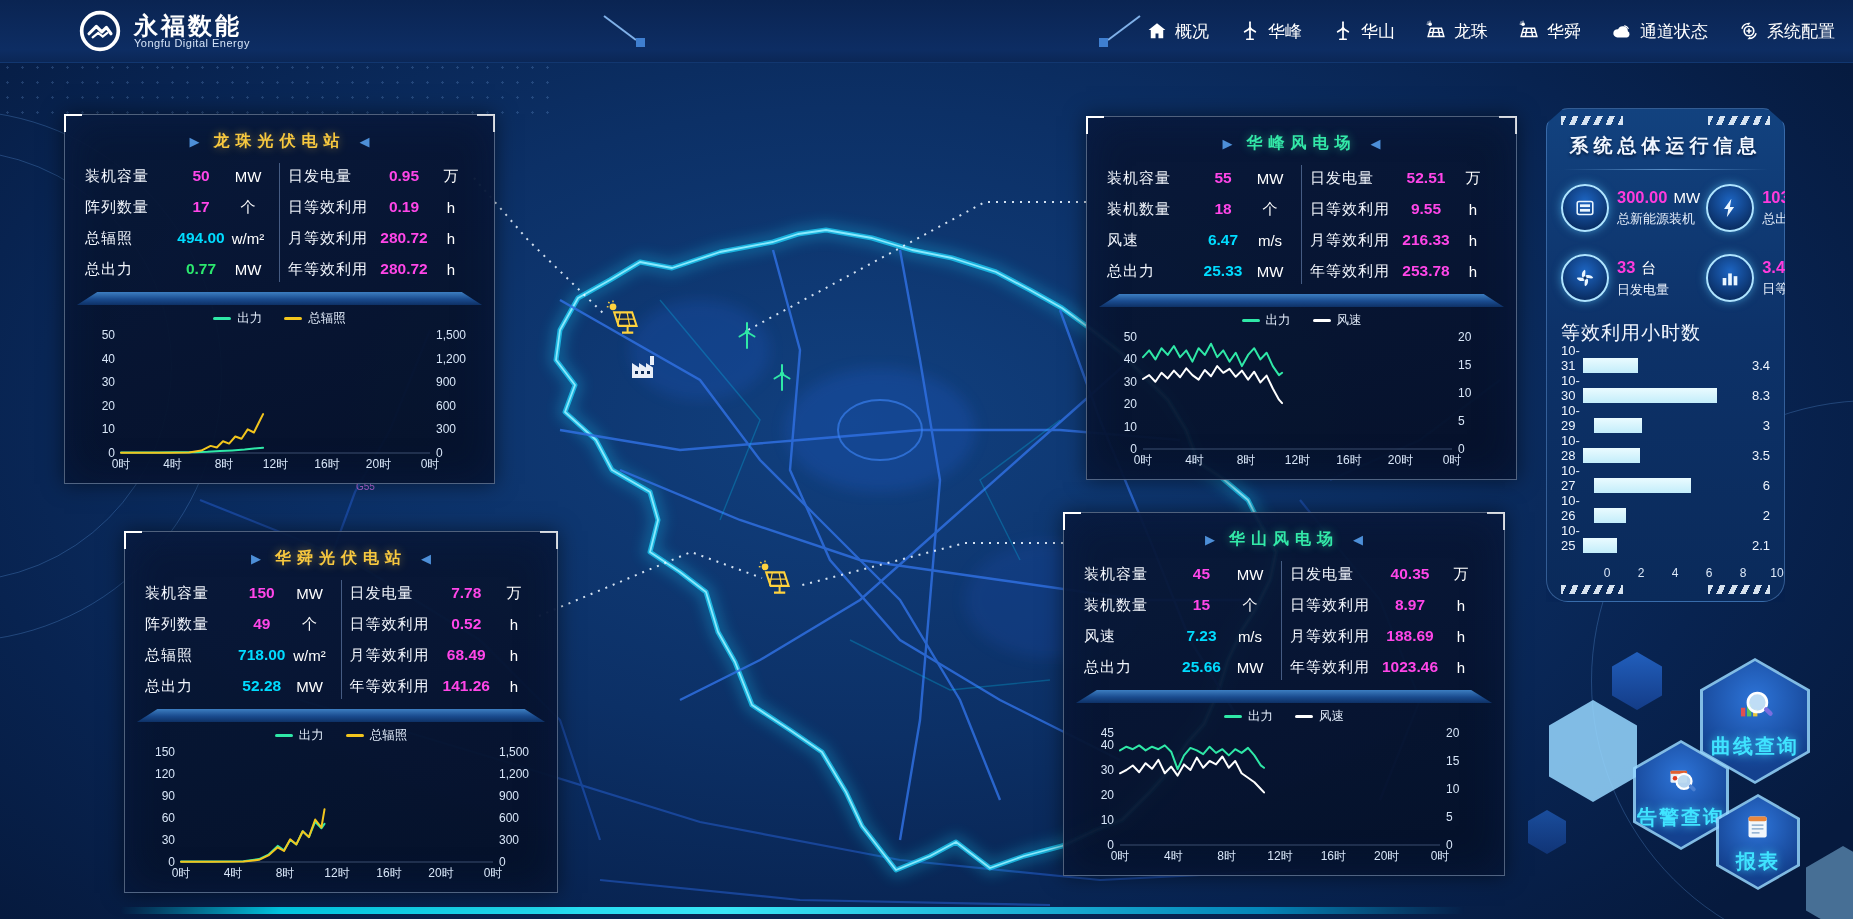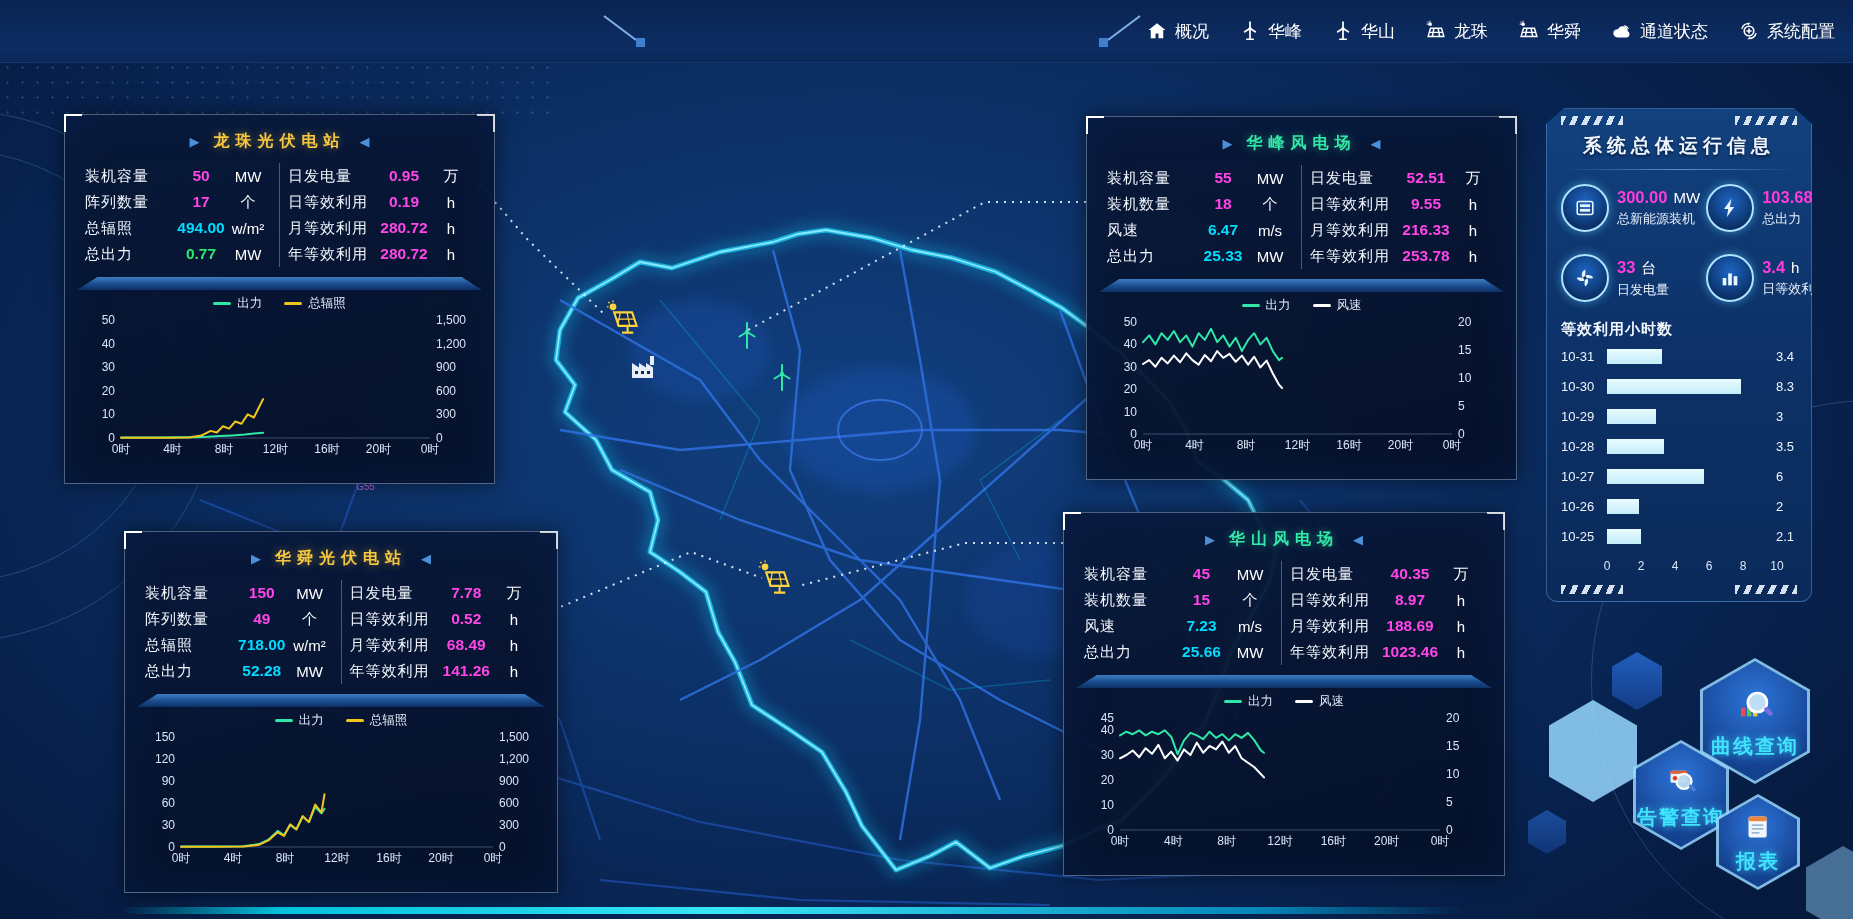--- a/index.html
+++ b/index.html
@@ -40,60 +40,60 @@
   .p-huashun{left:124px;top:531px;width:412px;height:346px;}
   .p-huafeng{left:1086px;top:116px;width:409px;height:348px;}
   .p-huashan{left:1063px;top:512px;width:420px;height:348px;}
 
   .st-title{display:flex;align-items:center;justify-content:center;gap:14px;height:40px;flex:none;}
   .st-title h2{margin:0;font-size:16px;font-weight:bold;letter-spacing:6px;}
   .t-pv h2{color:#f7c83f;text-shadow:0 0 10px rgba(247,200,63,.45);}
   .t-wind h2{color:#33e9a8;text-shadow:0 0 10px rgba(51,233,168,.45);}
   .arr{color:#4d8fd8;font-size:13px;}
   .st-stats{display:flex;flex:none;padding:2px 2px 6px;}
-  .st-col{flex:1;display:flex;flex-direction:column;justify-content:space-between;padding:0 8px;}
+  .st-col{flex:1;display:flex;flex-direction:column;justify-content:space-between;gap:5px;padding:0 8px;}
   .st-col.rt{border-left:1px solid rgba(120,150,195,.55);}
   .st-row{display:flex;align-items:center;height:26px;font-size:15px;}
   .st-row .lbl{width:92px;color:#f2f6fd;letter-spacing:1px;white-space:nowrap;}
   .st-row .val{flex:1;text-align:center;font-weight:bold;font-size:15.5px;}
   .st-row .unit{width:46px;text-align:center;color:#fff;}
   .st-divider{flex:none;height:13px;margin:4px 2px 2px;
     background:linear-gradient(180deg,#3f83c8 0%,#1b4e93 55%,#0e3268 100%);
     clip-path:polygon(0 100%,5% 0,95% 0,100% 100%);opacity:.95;}
   .st-chart{flex:1;display:flex;flex-direction:column;padding:0 2px;min-height:0;}
   .legend{height:22px;flex:none;display:flex;justify-content:center;align-items:center;gap:22px;
     font-size:12.5px;color:#e2ecfa;}
   .legend .sw{display:inline-block;width:18px;height:3px;border-radius:2px;margin-right:6px;vertical-align:middle;}
   .st-chart svg{flex:1;display:block;width:100%;}
   svg text{font-family:"Liberation Sans","DejaVu Sans",sans-serif;}
 
   
-  .sys-panel{position:absolute;left:1546px;top:108px;width:266px;height:494px;z-index:20;
+  .sys-panel{position:absolute;left:1546px;top:108px;width:239px;height:494px;z-index:20;
     background:linear-gradient(180deg,#12427f 0%,#0d3269 45%,#0a2a5a 100%);
-    border:1px solid rgba(130,185,255,.35);border-radius:11px;
+    border:1px solid rgba(130,185,255,.35);border-radius:22px;
     clip-path:polygon(18px 0,calc(100% - 18px) 0,100% 16px,100% 100%,0 100%,0 16px);
     box-shadow:0 0 24px rgba(0,30,80,.6);padding:10px 14px;box-sizing:border-box;}
   .hatch{position:absolute;height:9px;width:62px;
     background:repeating-linear-gradient(115deg,rgba(236,246,255,.9) 0 5px,transparent 5px 11px);}
   .sys-title{text-align:center;font-size:19px;font-weight:bold;letter-spacing:5px;color:#f2f7ff;
     margin:14px 0 10px;text-shadow:0 2px 3px rgba(0,20,50,.8);}
   .sys-hr{height:1px;background:linear-gradient(90deg,transparent,rgba(140,200,255,.6),transparent);margin:0 2px 14px;}
   .tiles{display:grid;grid-template-columns:1fr 1fr;row-gap:22px;column-gap:6px;margin-bottom:16px;}
   .tile{display:flex;align-items:center;gap:8px;}
   .badge{width:44px;height:44px;border-radius:50%;flex:none;display:flex;align-items:center;justify-content:center;
     background:radial-gradient(circle at 50% 35%,#1d65c2 0%,#0a2f66 75%);
     border:2px solid #aee4ff;box-shadow:0 0 10px rgba(90,200,255,.55);}
   .badge svg{width:22px;height:22px;color:#eaf6ff;}
   .tcol{display:flex;flex-direction:column;gap:3px;min-width:0;}
   .tv{display:flex;align-items:baseline;gap:6px;white-space:nowrap;}
   .tv .val{font-size:16.5px;font-weight:bold;color:#ff3bdc;}
   .tv .unit{font-size:15px;color:#fff;}
   .tl{font-size:13px;color:#e8f0fc;white-space:nowrap;}
-  .bars-title{font-size:15px;font-weight:bold;color:#f2f7ff;letter-spacing:1px;margin:18px 0 10px;}
-  .bar-row{display:flex;align-items:flex-start;height:17px;margin-bottom:13px;font-size:13px;}
+  .bars-title{font-size:19px;font-weight:normal;color:#f2f7ff;letter-spacing:1px;margin:18px 0 10px;}
+  .bar-row{display:flex;align-items:flex-end;height:17px;margin-bottom:13px;font-size:13px;}
   .bar-row .bl{width:46px;color:#eef4fd;}
   .bar-track{width:162px;height:15px;position:relative;flex:none;}
   .bar-fill{height:100%;background:linear-gradient(180deg,#e4f8ff,#b9e9f8);}
   .bar-val{margin-left:7px;color:#eef4fd;}
   .bar-axis{position:relative;height:16px;margin-left:46px;width:170px;font-size:12px;color:#dce8f8;}
   .bar-axis span{position:absolute;transform:translateX(-50%);}
 
   
   .hexpos{position:absolute;z-index:30;cursor:pointer;}
   .hex{clip-path:polygon(50% 0,100% 25%,100% 75%,50% 100%,0 75%,0 25%);}
@@ -293,20 +293,31 @@
 
     <use href="#m-solar" x="604" y="300" width="36" height="36"></use>
     <use href="#m-factory" x="628" y="350" width="32" height="32"></use>
     <use href="#m-wind" x="731" y="320" width="32" height="32"></use>
     <use href="#m-wind" x="766" y="362" width="32" height="32"></use>
     <use href="#m-solar" x="756" y="560" width="36" height="36"></use>
     <text x="356" y="490" font-size="10" fill="#b86be0">G55</text>
   </svg>
 
   <header class="header">
+    <div class="logo-wrap">
+      <svg class="logo-ring" viewBox="0 0 48 48">
+        <circle cx="24" cy="24" r="20" fill="none" stroke="#fff" stroke-width="4"></circle>
+        <path d="M12 27 L20 19 L26 25 L31 20 L36 27" fill="none" stroke="#fff" stroke-width="3.4" stroke-linecap="round" stroke-linejoin="round"></path>
+        <path d="M16 31 L22 26 L27 30 L32 26" fill="none" stroke="#fff" stroke-width="2.4" stroke-linecap="round"></path>
+      </svg>
+      <div class="logo-text">
+        <div class="logo-cn">永福数能</div>
+        <div class="logo-en">Yongfu Digital Energy</div>
+      </div>
+    </div>
     <svg class="title-deco" style="left:598px" viewBox="0 0 56 40">
       <line x1="6" y1="6" x2="38" y2="30" stroke="#7fb0e8" stroke-width="2"></line>
         <rect x="38" y="28" width="9" height="9" fill="#3f7fd0"></rect>
     </svg>
     <svg class="title-deco" style="left:1090px" viewBox="0 0 56 40">
       <line x1="50" y1="6" x2="18" y2="30" stroke="#7fb0e8" stroke-width="2"></line>
         <rect x="9" y="28" width="9" height="9" fill="#3f7fd0"></rect>
     </svg>
     <nav class="nav">
         <div class="nav-item">

